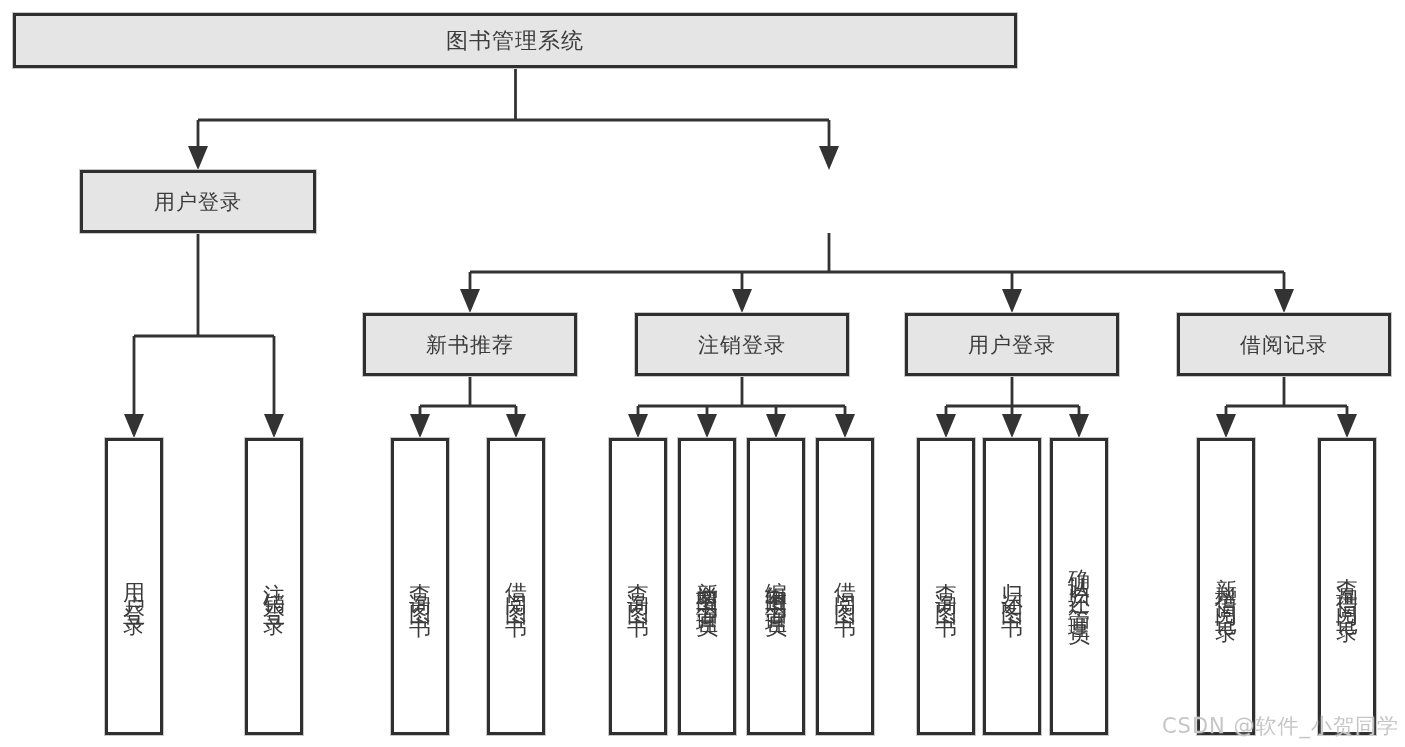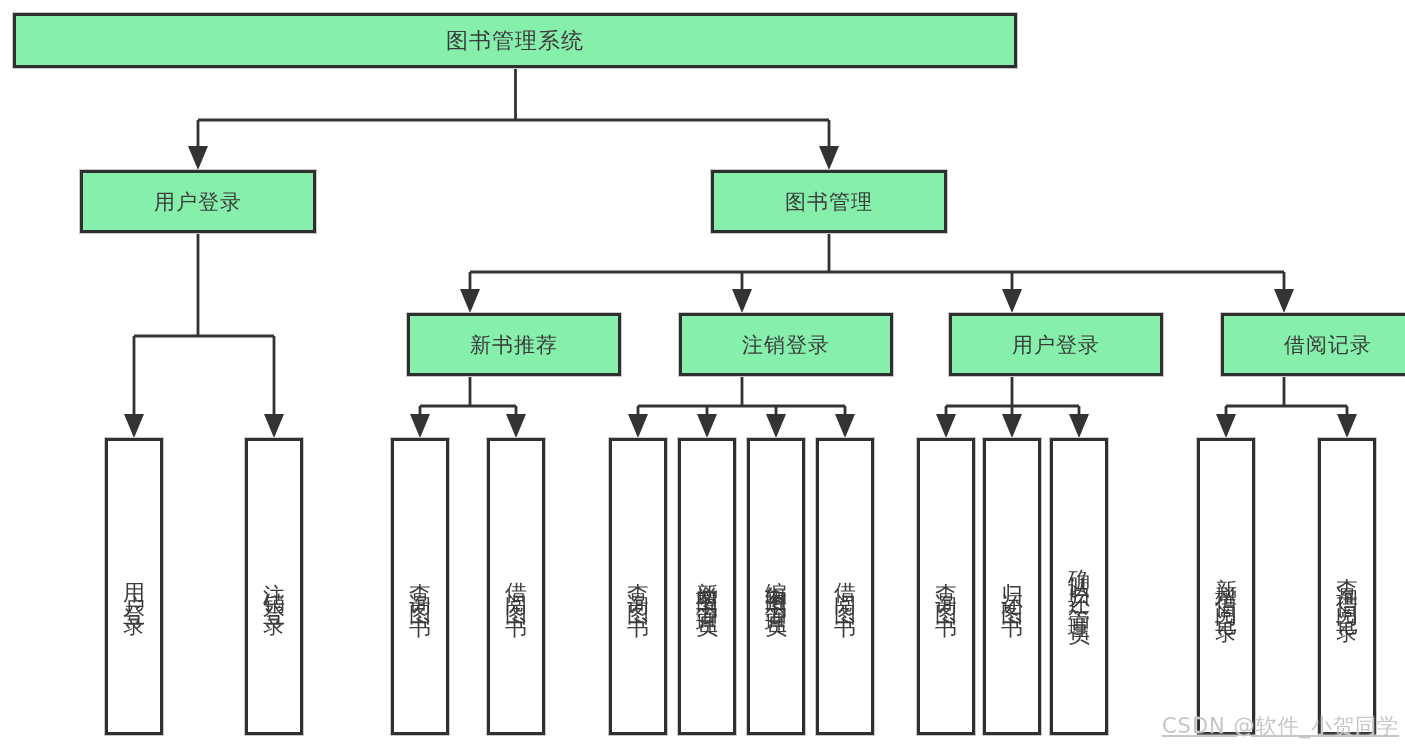--- a/index.html
+++ b/index.html
@@ -14,33 +14,33 @@
   }
   svg.wires {
     position: absolute;
     left: 0; top: 0;
     width: 1405px; height: 747px;
     pointer-events: none;
   }
   .hnode {
     position: absolute;
     box-sizing: border-box;
-    background: #86efac;
+    background: #e5e5e5;
     border: 3px solid #2f2f2f;
     box-shadow: 0 0 0 1px #c9c9c9;
     display: flex;
     align-items: center;
     justify-content: center;
     font-size: 21px;
     letter-spacing: 1px;
     white-space: nowrap;
   }
   .hnode.root { left: 13px; top: 13px; width: 1004px; height: 55px; font-size: 22px; }
   .hnode.lvl2 { top: 170px; width: 236px; height: 63px; }
-  .hnode.lvl3 { top: 313px; width: 214px; height: 63px; margin-left: 44px; }
+  .hnode.lvl3 { top: 313px; width: 214px; height: 63px; }
   .vnode {
     position: absolute;
     box-sizing: border-box;
     top: 438px;
     width: 58px;
     height: 297px;
     background: #ffffff;
     border: 3px solid #2f2f2f;
     box-shadow: 0 0 0 1px #c9c9c9;
     display: flex;
@@ -60,21 +60,20 @@
   .vs9 span { letter-spacing: 5px; }
   .watermark {
     position: absolute;
     right: 6px;
     top: 712px;
     font-size: 21px;
     color: #c6c6c6;
     letter-spacing: 1px;
     text-shadow: 0 0 2px #ffffff;
     white-space: nowrap;
-    text-decoration: underline;
   }
 </style>
 </head>
 <body>
 
 <div class="canvas">
 
   <svg class="wires" viewBox="0 0 1405 747" xmlns="http://www.w3.org/2000/svg">
     <g stroke="#333333" stroke-width="2.8" fill="none">
       <path d="M515.5 68 V120 M198 120 H829 M198 120 V152 M829 120 V152"></path>
@@ -104,21 +103,20 @@
       <polygon points="1002,414 1022,414 1012,438"></polygon>
       <polygon points="1069,414 1089,414 1079,438"></polygon>
       <polygon points="1216,414 1236,414 1226,438"></polygon>
       <polygon points="1337,414 1357,414 1347,438"></polygon>
     </g>
   </svg>
 
   <div class="hnode root">图书管理系统</div>
 
   <div class="hnode lvl2" style="left:80px">用户登录</div>
-  <div class="hnode lvl2" style="left:711px">图书管理</div>
 
   <div class="hnode lvl3" style="left:363px">新书推荐</div>
   <div class="hnode lvl3" style="left:635px">注销登录</div>
   <div class="hnode lvl3" style="left:905px">用户登录</div>
   <div class="hnode lvl3" style="left:1177px">借阅记录</div>
 
   <div class="vnode vs4" style="left:105px">
     <span>用户登录</span>
   </div>
   <div class="vnode vs4" style="left:245px">

